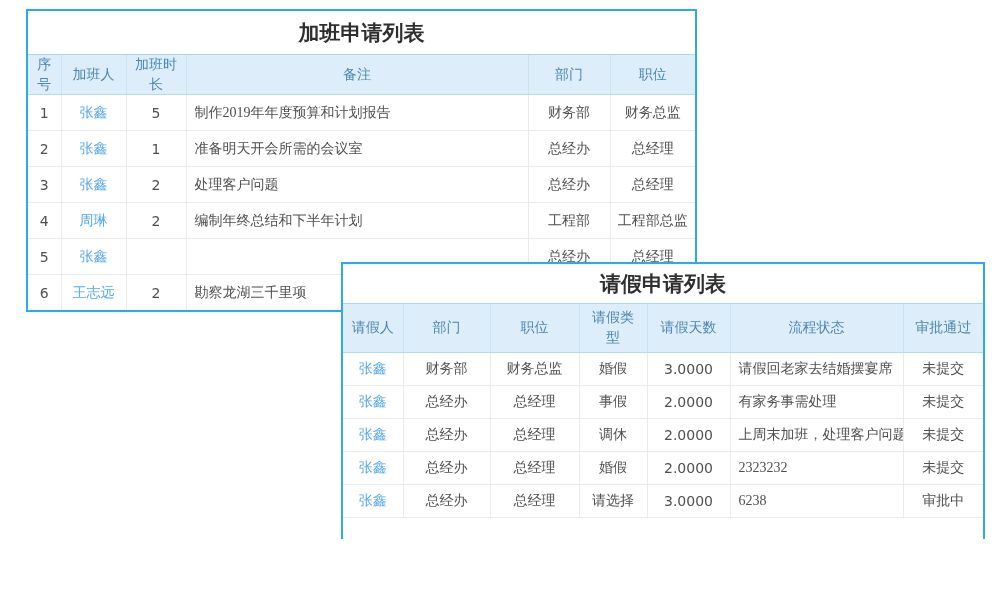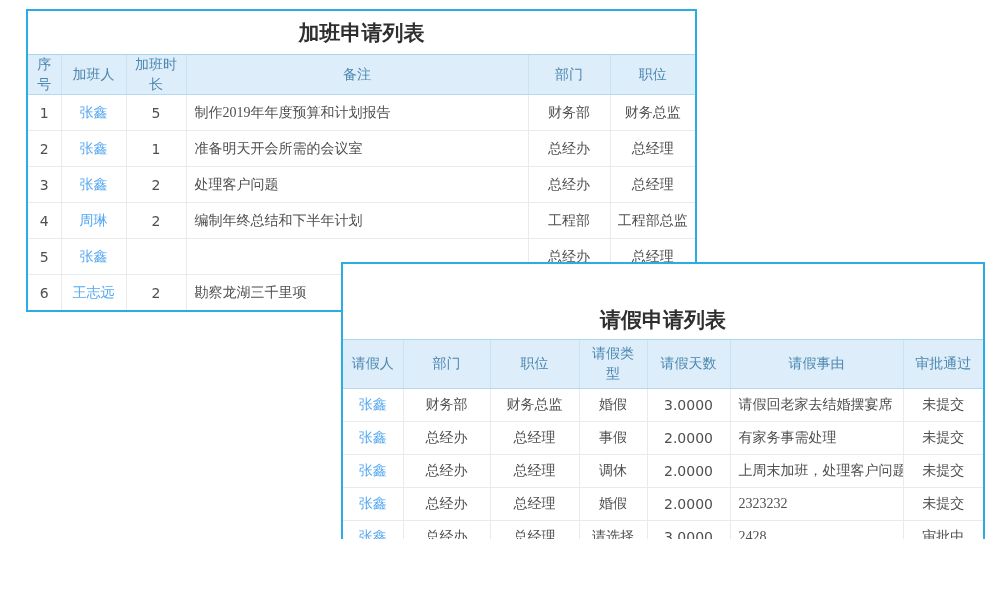--- a/index.html
+++ b/index.html
@@ -29,21 +29,21 @@
     display: flex;
     align-items: center;
     justify-content: center;
     font-size: 21px;
     font-weight: bold;
     color: #2f2f2f;
     border-bottom: 1px solid #a9d5ef;
     background: #ffffff;
   }
   .card-overtime .card-title { height: 43px; }
-  .card-leave    .card-title { height: 39px; margin-top: 36px; }
+  .card-leave    .card-title { height: 39px; }
 
   table {
     border-collapse: collapse;
     table-layout: fixed;
     width: 100%;
   }
   th {
     background: #ddeefa;
     color: #4d87b0;
     font-weight: normal;
@@ -168,21 +168,21 @@
           <col style="width:173px">
           <col style="width:80px">
       </colgroup>
       <thead>
         <tr>
           <th>请假人</th>
           <th>部门</th>
           <th>职位</th>
           <th>请假类型</th>
           <th>请假天数</th>
-          <th>请假事由</th>
+          <th>流程状态</th>
           <th>审批通过</th>
         </tr>
       </thead>
       <tbody>
           <tr>
             <td><span class="emp-link">张鑫</span></td>
             <td>财务部</td>
             <td>财务总监</td>
             <td>婚假</td>
             <td>3.0000</td>
@@ -215,20 +215,20 @@
             <td>2.0000</td>
             <td class="left">2323232</td>
             <td>未提交</td>
           </tr>
           <tr>
             <td><span class="emp-link">张鑫</span></td>
             <td>总经办</td>
             <td>总经理</td>
             <td>请选择</td>
             <td>3.0000</td>
-            <td class="left">2428</td>
+            <td class="left">6238</td>
             <td>审批中</td>
           </tr>
         </tbody>
     </table>
   </div>
 
 </div>
 
 </body></html>

